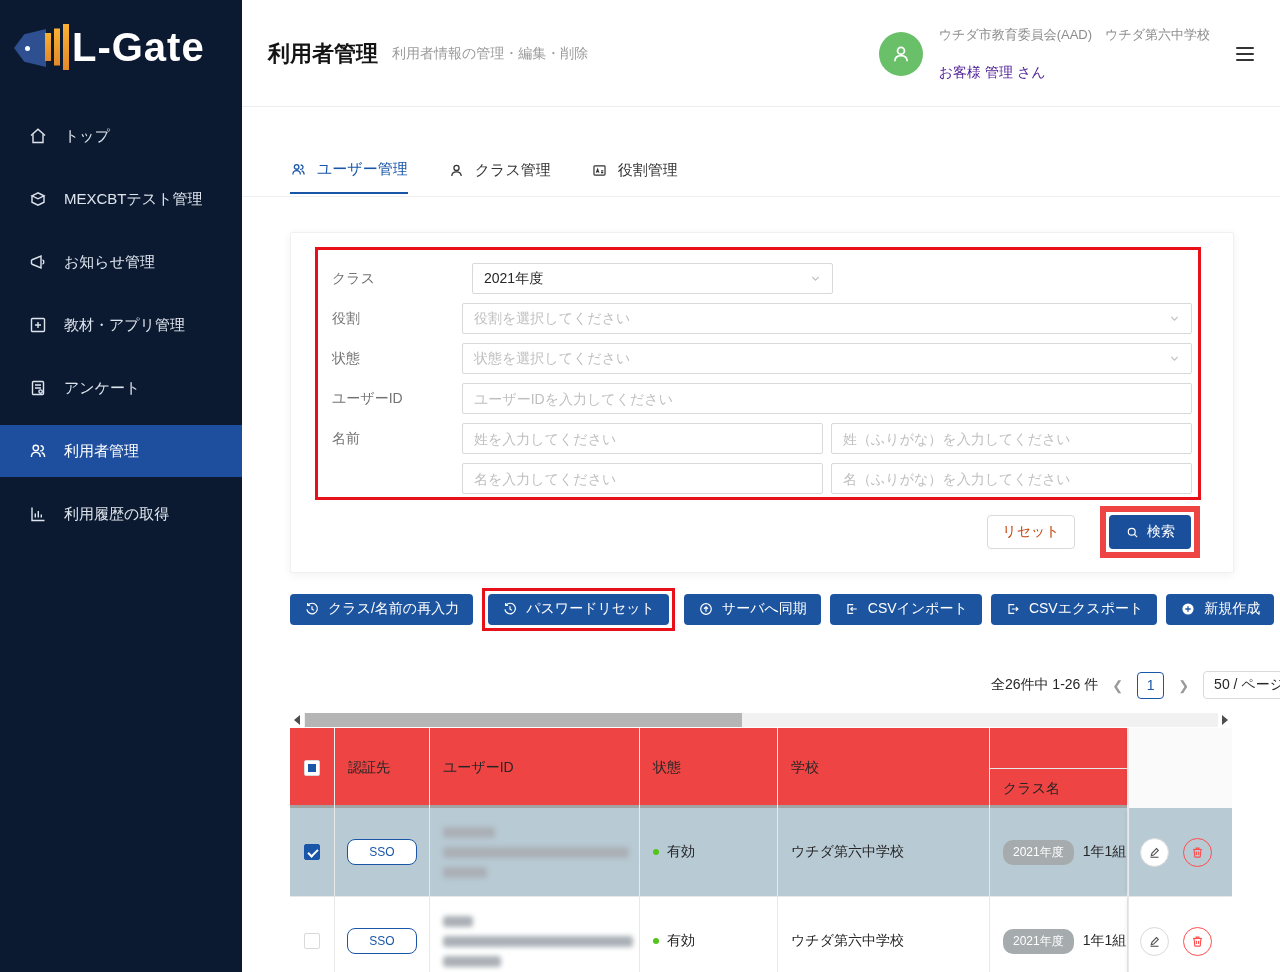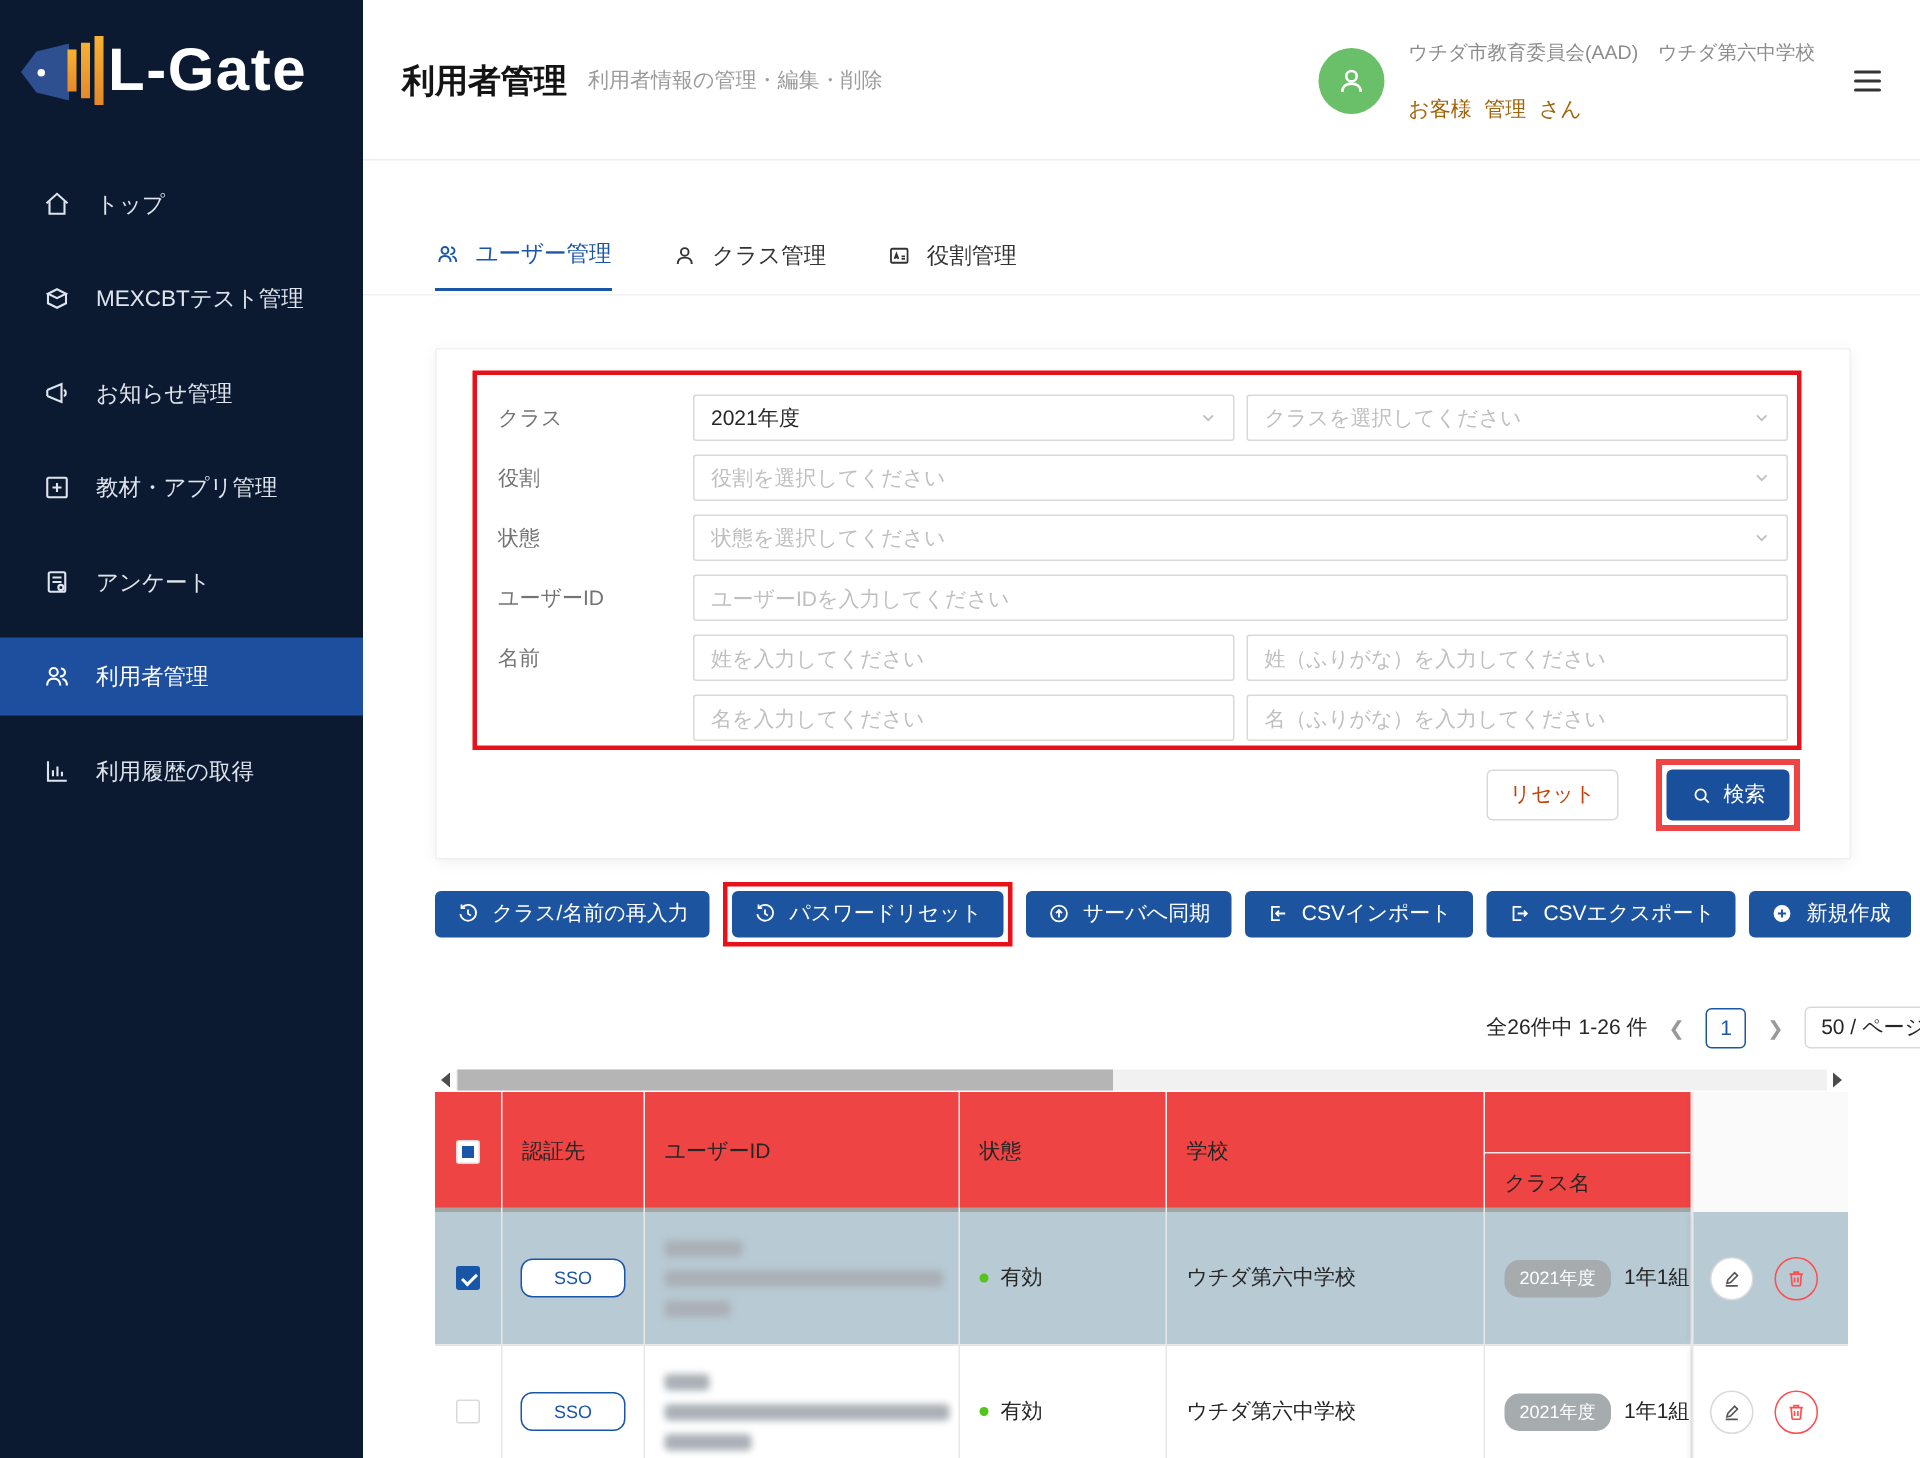--- a/index.html
+++ b/index.html
@@ -28,21 +28,21 @@
   
   .header { position:absolute; left:242px; top:0; width:1038px; height:107px; background:#fff; border-bottom:1px solid #ededed; }
   .page-heading { position:absolute; left:26px; top:0; height:107px; display:flex; align-items:center; gap:14px; }
   .page-title { font-size:22px; font-weight:bold; color:#141414; }
   .page-subtitle { font-size:14px; color:#9b9b9b; }
   .user-area { position:absolute; right:26px; top:0; height:107px; display:flex; align-items:center; gap:16px; }
   .avatar { width:44px; height:44px; border-radius:50%; background:#6abf69; display:flex; align-items:center; justify-content:center; cursor:pointer; }
   .avatar svg { width:26px; height:26px; }
   .user-texts { display:flex; flex-direction:column; gap:20px; }
   .org-line { font-size:13px; color:#8c8c8c; }
-  .user-line { font-size:14px; color:#a16207;font-family:Liberation Mono, monospace; }
+  .user-line { font-size:14px; color:#4c1d95; }
   .hamburger { width:18px; display:flex; flex-direction:column; gap:4px; margin-left:10px; cursor:pointer; }
   .hamburger span { height:2px; background:#333; border-radius:1px; }
 
   
   .content { position:absolute; left:242px; top:108px; width:1122px; height:864px; background:#fff; }
 
   .tabs { position:absolute; left:48px; top:52px; display:flex; gap:40px; }
   .tab { display:flex; align-items:center; gap:10px; font-size:15px; color:#333; padding-bottom:13px; cursor:pointer; }
   .tab svg { width:17px; height:17px; }
   .tab.active { color:#1a56a8; border-bottom:2px solid #1a56a8; }
@@ -60,21 +60,21 @@
            justify-content:space-between; padding:0 11px; font-size:14px; cursor:pointer; }
   .field.half { width:361px; }
   .field.full { width:730px; }
   .field .val { color:#262626; }
   .field .ph { color:#bfbfbf; }
   .field svg { width:11px; height:11px; }
   input.field { cursor:text; color:#262626; }
   input.field::placeholder { color:#bfbfbf; }
   .card-buttons { position:absolute; right:33px; top:273px; display:flex; align-items:center; gap:25px; }
   .btn-reset { width:88px; height:34px; background:#fff; border:1px solid #d9d9d9; border-radius:4px; font-size:14px; color:#c2410c; cursor:pointer; }
-  .search-annotation { border:4px solid #ef4444; padding:3px; }
+  .search-annotation { border:6px solid #ef4444; padding:3px; }
   .btn-search { width:82px; height:34px; background:#1a4f9c; border:none; border-radius:4px; color:#fff; font-size:14px;
                 display:flex; align-items:center; justify-content:center; gap:7px; cursor:pointer; }
   .btn-search svg { width:15px; height:15px; }
 
   
   .toolbar { position:absolute; left:48px; top:479px; height:44px; display:flex; align-items:center; gap:9px; }
   .tb-btn { height:31px; padding:0 14px; background:#1d549f; border:none; border-radius:4px; color:#fff; font-size:14px;
             display:flex; align-items:center; gap:8px; cursor:pointer; white-space:nowrap; }
   .tb-btn svg { width:16px; height:16px; }
   .tb-annotation { border:3px solid #e8111a; padding:3px; display:flex; }
@@ -256,26 +256,20 @@
   <div class="tabs-divider"></div>
 
   <section class="card">
     <div class="form-annotation">
       <div class="form-inner">
         <div class="form-row">
           <span class="form-label">クラス</span>
           <div class="fields">
             <div class="field half">
               <span class="val">2021年度</span>
-              <svg viewBox="0 0 12 12" fill="none" stroke="#bfbfbf" stroke-width="1.3">
-                  <path d="M2.5 4.2 L6 7.8 L9.5 4.2"></path>
-                </svg>
-            </div>
-            <div class="field half">
-              <span class="ph">クラスを選択してください</span>
               <svg viewBox="0 0 12 12" fill="none" stroke="#bfbfbf" stroke-width="1.3">
                   <path d="M2.5 4.2 L6 7.8 L9.5 4.2"></path>
                 </svg>
             </div>
           </div>
         </div>
         <div class="form-row">
           <span class="form-label">役割</span>
           <div class="fields">
             <div class="field full">

